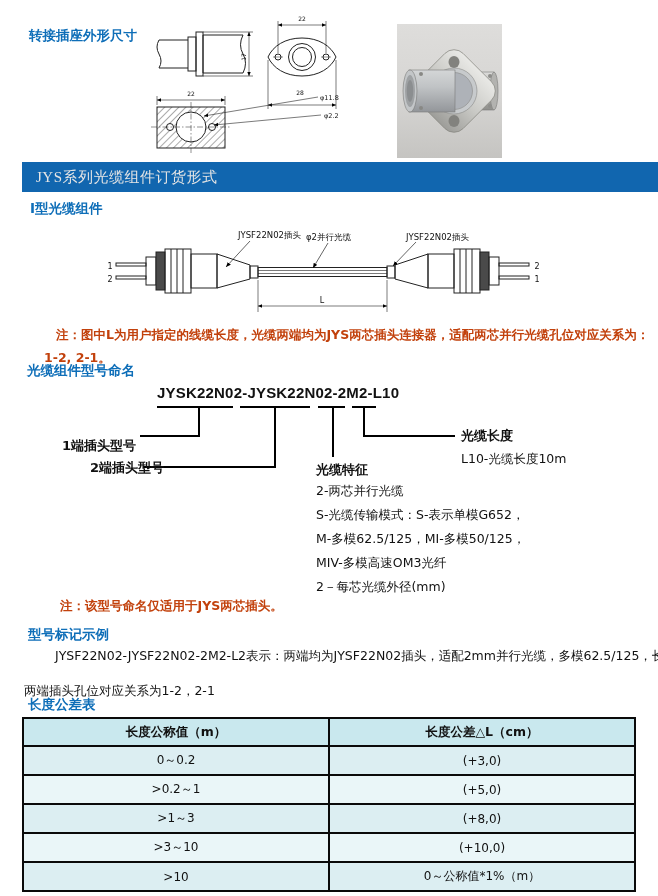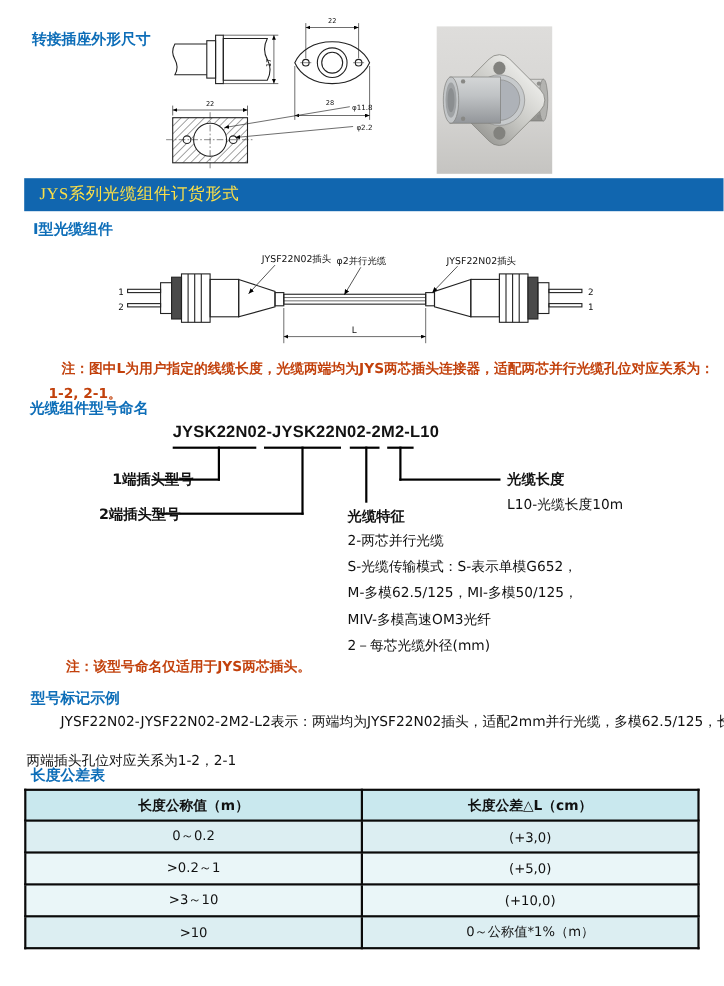--- a/index.html
+++ b/index.html
@@ -4,21 +4,21 @@
 <style>
   html,body{margin:0;padding:0;background:#fff;}
   #page{position:relative;width:658px;height:896px;background:#ffffff;overflow:hidden;
         font-family:"DejaVu Sans",sans-serif;color:#111;}
   .abs{position:absolute;}
   .h-blue{position:absolute;color:#0e6eb8;font-weight:bold;font-size:13.5px;white-space:nowrap;}
   .note{position:absolute;font-weight:bold;font-size:12.5px;white-space:nowrap;color:#c2410c;}
   .body-txt{position:absolute;font-size:12.5px;white-space:nowrap;color:#111;}
   .ln{position:absolute;background:#000;}
   #banner{position:absolute;left:22px;top:162px;width:636px;height:30px;background:#1166af;}
-  #banner span{display:block;padding-left:14px;line-height:30px;color:#fde047;font-size:15px;
+  #banner span{display:block;padding-left:14px;line-height:30px;color:#e5e5e5;font-size:15px;
         font-family:"Liberation Serif","DejaVu Serif",serif;letter-spacing:0.5px;}
   #partnum{position:absolute;left:157px;top:384px;font-family:"Liberation Sans",sans-serif;
         font-weight:bold;font-size:15px;letter-spacing:0.2px;white-space:nowrap;}
   .bk-label{position:absolute;font-weight:bold;font-size:13px;white-space:nowrap;}
   .feat-item{position:absolute;left:316px;font-size:12.5px;white-space:nowrap;}
   #render3d{position:absolute;left:397px;top:24px;width:105px;height:134px;
         background:linear-gradient(180deg,#dedddb 0%,#d6d5d3 55%,#c5c4c1 100%);}
   .tol-table{position:absolute;left:22px;top:717px;width:614px;border-collapse:collapse;
         table-layout:fixed;font-family:"DejaVu Sans",sans-serif;}
   .tol-table th,.tol-table td{border:2.5px solid #0a0a0a;text-align:center;padding:0;}
@@ -218,21 +218,21 @@
   <div class="ln" style="left:318px;top:406px;width:27px;height:2px;"></div>
   <div class="ln" style="left:352px;top:406px;width:24px;height:2px;"></div>
   <div class="ln" style="left:198px;top:406px;width:2px;height:31px;"></div>
   <div class="ln" style="left:274px;top:406px;width:2px;height:62px;"></div>
   <div class="ln" style="left:332px;top:406px;width:2px;height:51px;"></div>
   <div class="ln" style="left:363px;top:406px;width:2px;height:31px;"></div>
   <div class="ln" style="left:140px;top:435px;width:60px;height:2px;"></div>
   <div class="ln" style="left:143px;top:466px;width:133px;height:2px;"></div>
   <div class="ln" style="left:363px;top:435px;width:92px;height:2px;"></div>
 
-  <div class="bk-label" style="left:62px;top:427px;margin-left:40px;">1端插头型号</div>
+  <div class="bk-label" style="left:62px;top:437px;">1端插头型号</div>
   <div class="bk-label" style="left:62px;top:459px;margin-left:28px;">2端插头型号</div>
   <div class="bk-label" style="left:316px;top:461px;">光缆特征</div>
   <div class="bk-label" style="left:461px;top:427px;">光缆长度</div>
   <div class="body-txt" style="left:461px;top:451px;">L10-光缆长度10m</div>
 
   <div class="feat-item" style="top:483px;">2-两芯并行光缆</div>
   <div class="feat-item" style="top:507px;">S-光缆传输模式：S-表示单模G652，</div>
   <div class="feat-item" style="top:531px;">M-多模62.5/125，MI-多模50/125，</div>
   <div class="feat-item" style="top:555px;">MIV-多模高速OM3光纤</div>
   <div class="feat-item" style="top:579px;">2－每芯光缆外径(mm)</div>
@@ -254,20 +254,24 @@
     </thead>
     <tbody>
       <tr class="odd">
         <td>0～0.2</td>
         <td>(+3,0)</td>
       </tr>
       <tr class="even">
         <td>&gt;0.2～1</td>
         <td>(+5,0)</td>
       </tr>
+      <tr class="odd">
+        <td>&gt;1～3</td>
+        <td>(+8,0)</td>
+      </tr>
       <tr class="even">
         <td>&gt;3～10</td>
         <td>(+10,0)</td>
       </tr>
       <tr class="odd">
         <td>&gt;10</td>
         <td>0～公称值*1%（m）</td>
       </tr>
     </tbody>
   </table>

